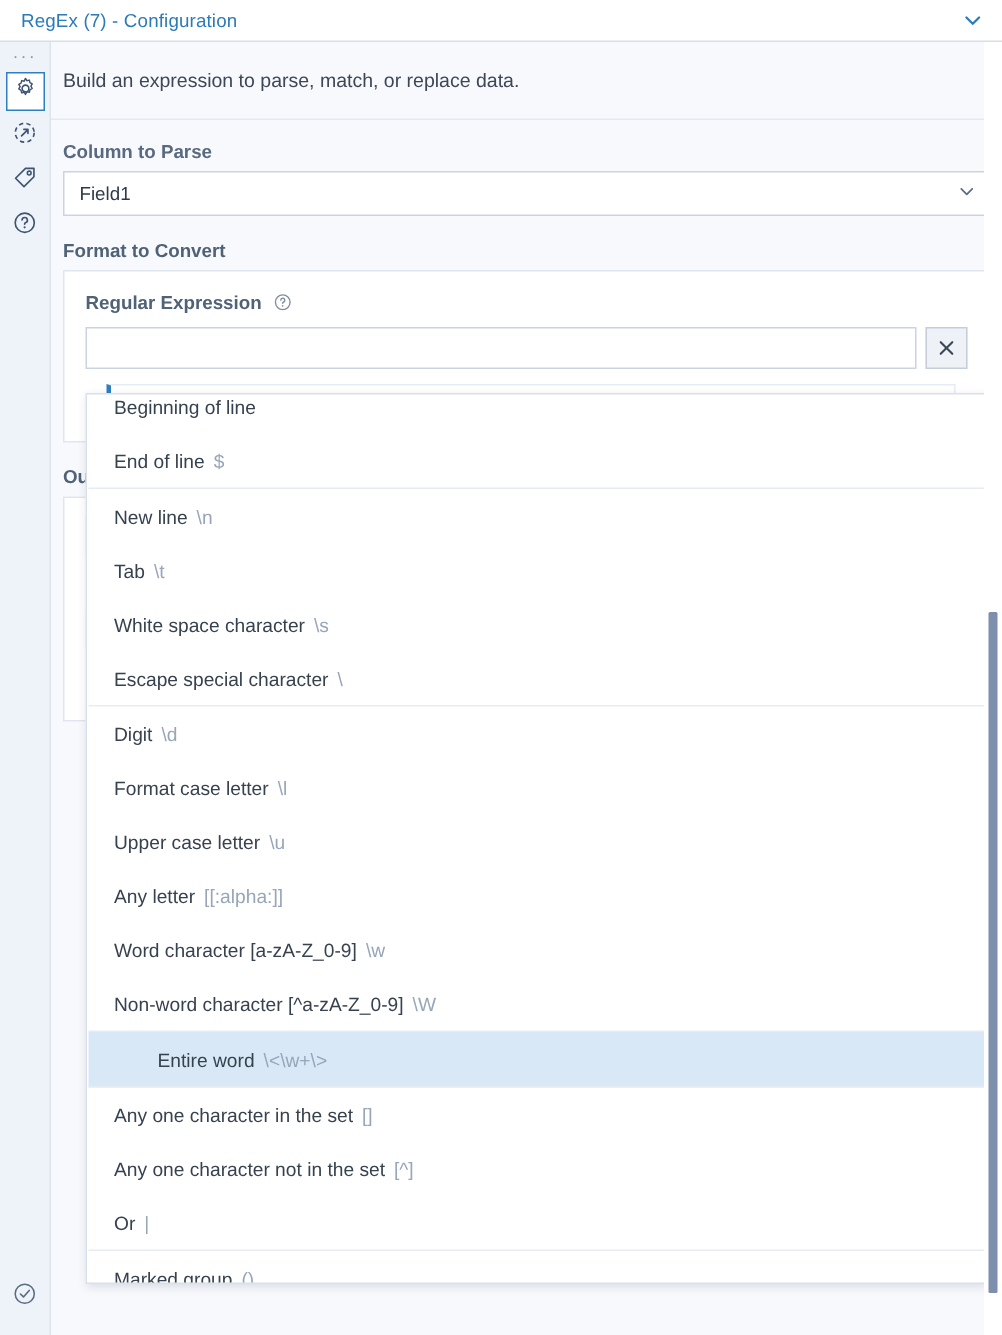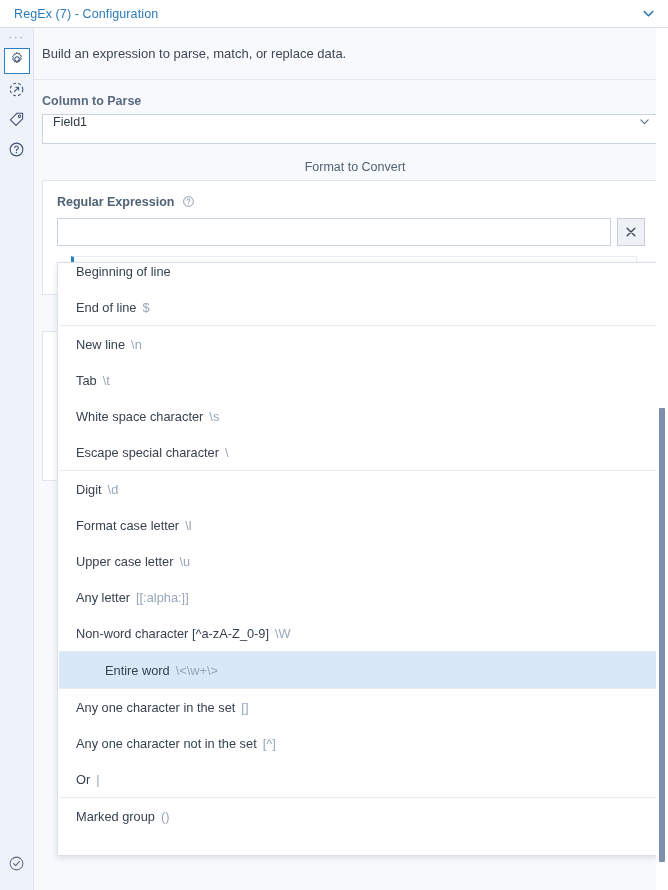--- a/index.html
+++ b/index.html
@@ -107,30 +107,30 @@
   .field-label {
     font-size: 12.5px;
     color: #596a80;
     padding: 14px 0 6px 8px;
     font-weight: 600;
   }
   .section-label {
     font-size: 12.5px;
     color: #4f6276;
     padding: 16px 0 6px 8px;
-    font-weight: 400;
-    text-align: center;
+    font-weight: 700;
   }
 
   .select {
     margin: 0 8px 0 8px;
     height: 30px;
     background: #ffffff;
     border: 1px solid #c9d4e0;
     display: flex;
+    align-items: center;
     padding: 0 8px 0 10px;
     font-size: 12.5px;
     color: #2f3a49;
     cursor: pointer;
   }
   .select .val { flex: 1; }
 
   
   .card {
     margin: 0 8px 0 8px;
@@ -400,20 +400,24 @@
           <span class="tok">\l</span>
         </div>
         <div class="dd-item">
           <span>Upper case letter</span>
           <span class="tok">\u</span>
         </div>
         <div class="dd-item">
           <span>Any letter</span>
           <span class="tok">[[:alpha:]]</span>
         </div>
+        <div class="dd-item">
+          <span>Word character [a-zA-Z_0-9]</span>
+          <span class="tok">\w</span>
+        </div>
         <div class="dd-item sep-after">
           <span>Non-word character [^a-zA-Z_0-9]</span>
           <span class="tok">\W</span>
         </div>
         <div class="dd-item sel sep-after">
           <span>Entire word</span>
           <span class="tok">\&lt;\w+\&gt;</span>
         </div>
         <div class="dd-item">
           <span>Any one character in the set</span>

